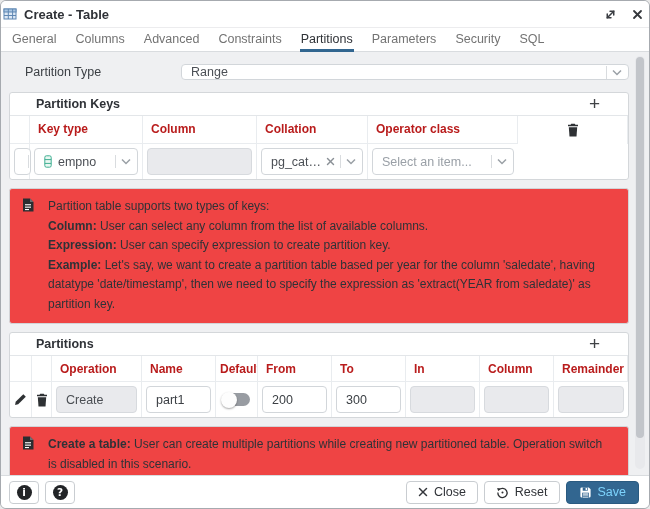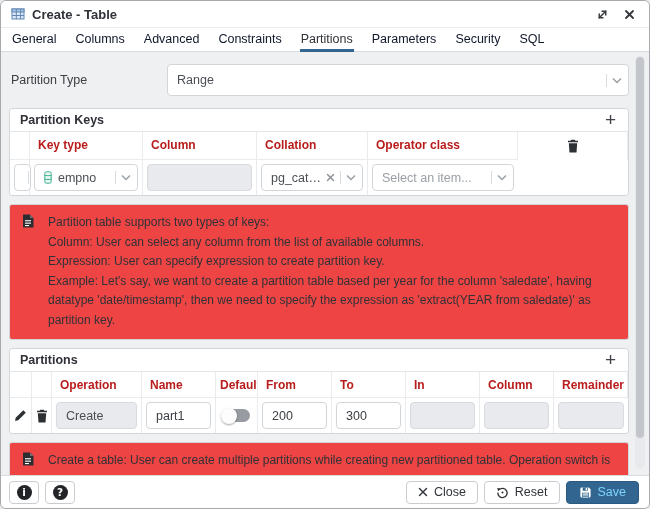--- a/index.html
+++ b/index.html
@@ -9,59 +9,59 @@
   .dialog {
     width: 650px; height: 509px;
     border: 1px solid #a6aaaf; border-radius: 6px;
     background: #eff0f2; overflow: hidden;
     display: flex; flex-direction: column;
   }
 
   
   .titlebar {
     height: 27px; background: #fff; flex: 0 0 27px;
-    display: flex; align-items: center; padding: 0 10px; gap: 7px;
+    display: flex; align-items: center; padding: 0 2px; gap: 7px;
     border-bottom: 1px solid #ececee;
   }
   .titlebar .title { font-size: 13px; font-weight: 700; color: #2f3237; }
   .titlebar .spacer { flex: 1; }
   .win-btn { background: none; border: none; width: 20px; height: 20px; display: flex; align-items: center; justify-content: center; cursor: pointer; }
 
   
   .tabbar {
     height: 24px; flex: 0 0 24px; background: #fff;
     border-bottom: 1px solid #d9dcdf;
     display: flex; gap: 17px; padding: 0 10px; align-items: stretch;
   }
   .tab {
-    display: flex; align-items: center; font-size: 12.5px; color: #0f172a;
+    display: flex; align-items: center; font-size: 12.5px; color: #737373;
     border: none; background: none; cursor: pointer; padding: 0 1px;
     border-bottom: 3px solid transparent; margin-bottom: -1px;
   }
   .tab.active { border-bottom-color: #326690; color: #2f3237; }
 
   
   .content { flex: 1; position: relative; padding: 10px 20px 0 8px; overflow: hidden; }
 
-  .pt-row { display: flex; align-items: center; margin: 2px 0 12px 2px; }
+  .pt-row { display: flex; align-items: center; margin: 2px 0 12px 16px; }
   .pt-row .lbl { width: 156px; font-size: 12.5px; color: #3c4045; }
 
   .sel {
     display: flex; align-items: center; background: #fff;
     border: 1px solid #d2d6da; border-radius: 4px;
     height: 26px; padding: 0 6px 0 9px; font-size: 12.5px; color: #4b4f55;
     flex: 1; min-width: 0; cursor: pointer;
   }
   .sel .txt { flex: 1; min-width: 0; overflow: hidden; white-space: nowrap; text-overflow: ellipsis; }
   .sel .tail { display: flex; align-items: center; gap: 5px; margin-left: 4px; }
   .vsep { width: 1px; height: 13px; background: #d9dcdf; }
   .placeholder { color: #9aa0a7; }
 
   .panel { background: #fff; border: 1px solid #d4d7da; border-radius: 3px; margin-bottom: 8px; }
-  .panel-header { display: flex; align-items: center; justify-content: space-between; padding: 3px 10px; border-bottom: 1px solid #e3e6e9; gap: 12px; }
+  .panel-header { display: flex; align-items: center; justify-content: space-between; padding: 3px 26px; border-bottom: 1px solid #e3e6e9; gap: 12px; }
   .panel-title { font-size: 12.5px; font-weight: 700; color: #2f3237; }
   .add-btn { border: none; background: none; font-size: 19px; font-weight: 300; color: #3f4246; line-height: 16px; cursor: pointer; padding: 0 2px; }
 
   .grid { display: grid; }
   .grid-keys { grid-template-columns: 20px 113px 114px 111px 150px minmax(0,1fr); }
   .grid-parts { grid-template-columns: 22px 20px 90px 74px 42px repeat(5, minmax(0,1fr)); }
   .gh {
     font-size: 12px; font-weight: 700; color: #b91c1c;
     padding: 6px 8px 5px 8px; border-bottom: 1px solid #e9ecef; border-right: 1px solid #e9ecef;
     white-space: nowrap; overflow: hidden;
@@ -86,21 +86,21 @@
     background: #fdfdfd; border-radius: 50%; box-shadow: 0 1px 2px rgba(0,0,0,.35);
   }
 
   
   .note {
     background: #ef4444; border: 1px solid #d2d4d7; border-radius: 3px;
     padding: 8px 14px 9px 38px; position: relative; margin-bottom: 8px;
   }
   .note .doc-ic { position: absolute; left: 12px; top: 9px; }
   .note p { font-size: 12px; line-height: 19.5px; color: #2f3237; }
-  .note b { font-weight: 400; }
+  .note b { font-weight: 700; }
   .note.clipped { margin-bottom: 0; height: 86px; overflow: hidden; }
 
   
   .scrollbar { position: absolute; top: 4px; right: 4px; bottom: 6px; width: 10px; background: #e8e9ec; border-radius: 5px; }
   .scroll-thumb { position: absolute; top: 1px; left: 1px; width: 8px; height: calc(100% - 32px); background: #c2c5ca; border-radius: 4px; }
 
   
   .footer {
     flex: 0 0 33px; background: #fff; border-top: 1px solid #d9dcdf;
     display: flex; align-items: center; padding: 0 8px; gap: 6px;
@@ -159,21 +159,21 @@
     <button class="tab active">Partitions</button>
     <button class="tab">Parameters</button>
     <button class="tab">Security</button>
     <button class="tab">SQL</button>
   </div>
 
   <div class="content">
 
     <div class="pt-row">
       <span class="lbl">Partition Type</span>
-      <div class="sel" style="height:32px">
+      <div class="sel" style="height:16px">
         <span class="txt">Range</span>
         <span class="tail">
           <span class="vsep"></span>
           <svg width="10" height="7" viewBox="0 0 10 7" fill="none" stroke="#9aa0a6" stroke-width="1.5">
               <polyline points="1,1.5 5,5.5 9,1.5"></polyline>
             </svg>
         </span>
       </div>
     </div>
 

